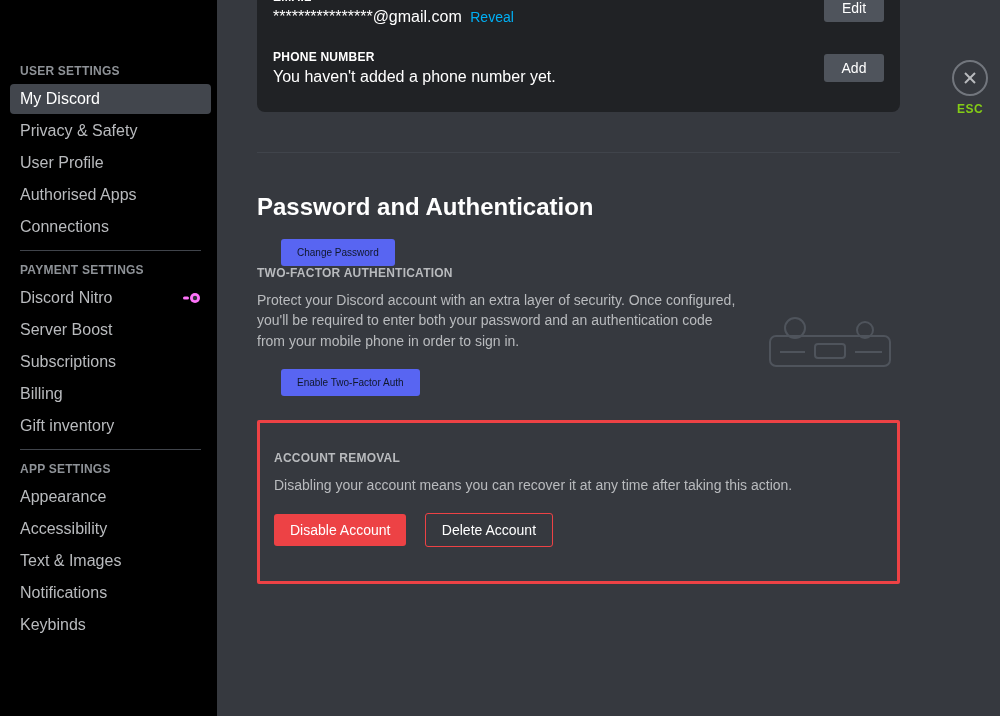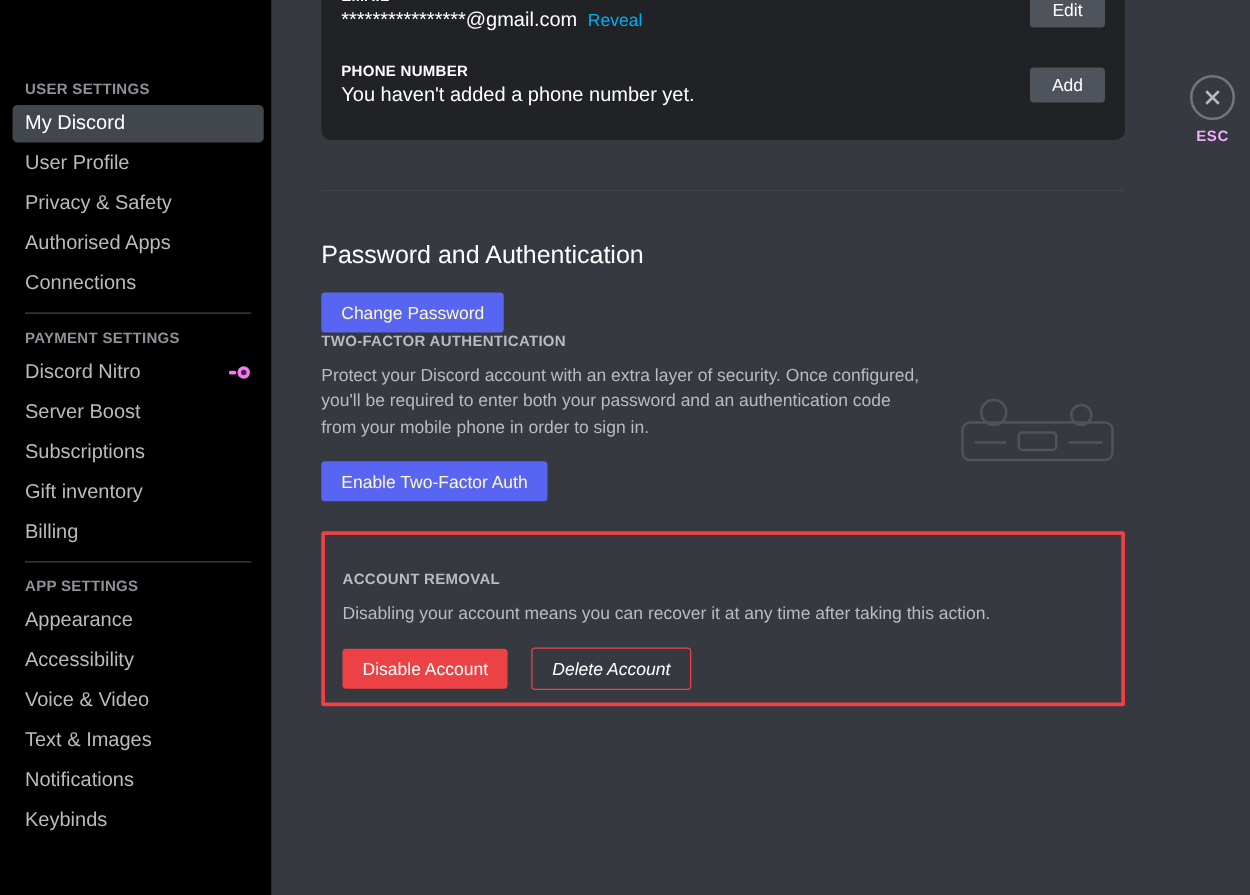--- a/index.html
+++ b/index.html
@@ -102,33 +102,34 @@
     padding: 6px 16px;
     min-width: 60px;
     cursor: pointer;
   }
   .divider {
     border-top: 1px solid #40444b;
     margin: 40px 0 40px 0;
   }
   h2.section-title {
     color: #ffffff;
-    font-size: 20px;
-    font-weight: 400;
+    font-size: 24px;
+    font-weight: 700;
     margin-bottom: 18px;
   }
   .btn-primary {
     background: #5865f2;
-    color: #fef9c3;
+    color: #0f172a;
     border: none;
     border-radius: 3px;
-    font-size: 14px;
+    font-size: 10px;
     font-weight: 500;
     padding: 8px 16px;
     cursor: pointer;
+    margin-left: 24px;
   }
   .subheader {
     color: #b9bbbe;
     font-size: 12px;
     font-weight: 700;
     letter-spacing: .02em;
     margin-bottom: 10px;
     text-transform: uppercase;
   }
   .desc {
@@ -144,21 +145,21 @@
     gap: 20px;
   }
   .twofa-art {
     width: 140px; height: 70px;
     align-self: center;
   }
   
   .removal-box {
     border: 3px solid #ed4245;
     border-radius: 2px;
-    padding: 28px 14px 10px 14px;
+    padding: 28px 14px 34px 14px;
     margin-top: 24px;
   }
   .removal-box .subheader { margin-top: 0; }
   .btn-danger {
     background: #ed4245;
     color: #ffffff;
     border: none;
     border-radius: 3px;
     font-size: 14px;
     font-weight: 500;
@@ -169,21 +170,20 @@
   .btn-danger-outline {
     background: transparent;
     color: #ffffff;
     border: 1px solid #ed4245;
     border-radius: 3px;
     font-size: 14px;
     font-weight: 500;
     padding: 8px 16px;
     cursor: pointer;
     margin-left: 14px;
-    font-style: italic;
   }
   
   .close-col {
     width: 60px;
     padding-top: 60px;
     display: flex;
     flex-direction: column;
     align-items: center;
     gap: 6px;
   }
@@ -191,39 +191,39 @@
     width: 36px; height: 36px;
     border: 2px solid #72767d;
     border-radius: 50%;
     cursor: pointer;
     display: flex; align-items: center; justify-content: center;
     color: #b9bbbe;
     background: transparent;
   }
   .close-btn svg { stroke: #b9bbbe; }
   .esc-label {
-    color: #f0abfc;
+    color: #84cc16;
     font-size: 12px;
     font-weight: 600;
     letter-spacing: .04em;
   }
 </style>
 </head>
 <body>
 
 <div class="sidebar">
   <div class="side-header">USER SETTINGS</div>
   <div class="side-item active">
       <span>My Discord</span>
     </div>
   <div class="side-item">
+      <span>Privacy &amp; Safety</span>
+    </div>
+  <div class="side-item">
       <span>User Profile</span>
-    </div>
-  <div class="side-item">
-      <span>Privacy &amp; Safety</span>
     </div>
   <div class="side-item">
       <span>Authorised Apps</span>
     </div>
   <div class="side-item">
       <span>Connections</span>
     </div>
 
   <div class="side-sep"></div>
 
@@ -240,37 +240,34 @@
         </svg>
     </span>
   </div>
   <div class="side-item">
       <span>Server Boost</span>
     </div>
   <div class="side-item">
       <span>Subscriptions</span>
     </div>
   <div class="side-item">
+      <span>Billing</span>
+    </div>
+  <div class="side-item">
       <span>Gift inventory</span>
     </div>
-  <div class="side-item">
-      <span>Billing</span>
-    </div>
 
   <div class="side-sep"></div>
 
   <div class="side-header">APP SETTINGS</div>
   <div class="side-item">
       <span>Appearance</span>
     </div>
   <div class="side-item">
       <span>Accessibility</span>
-    </div>
-  <div class="side-item">
-      <span>Voice &amp; Video</span>
     </div>
   <div class="side-item">
       <span>Text &amp; Images</span>
     </div>
   <div class="side-item">
       <span>Notifications</span>
     </div>
   <div class="side-item">
       <span>Keybinds</span>
     </div>

